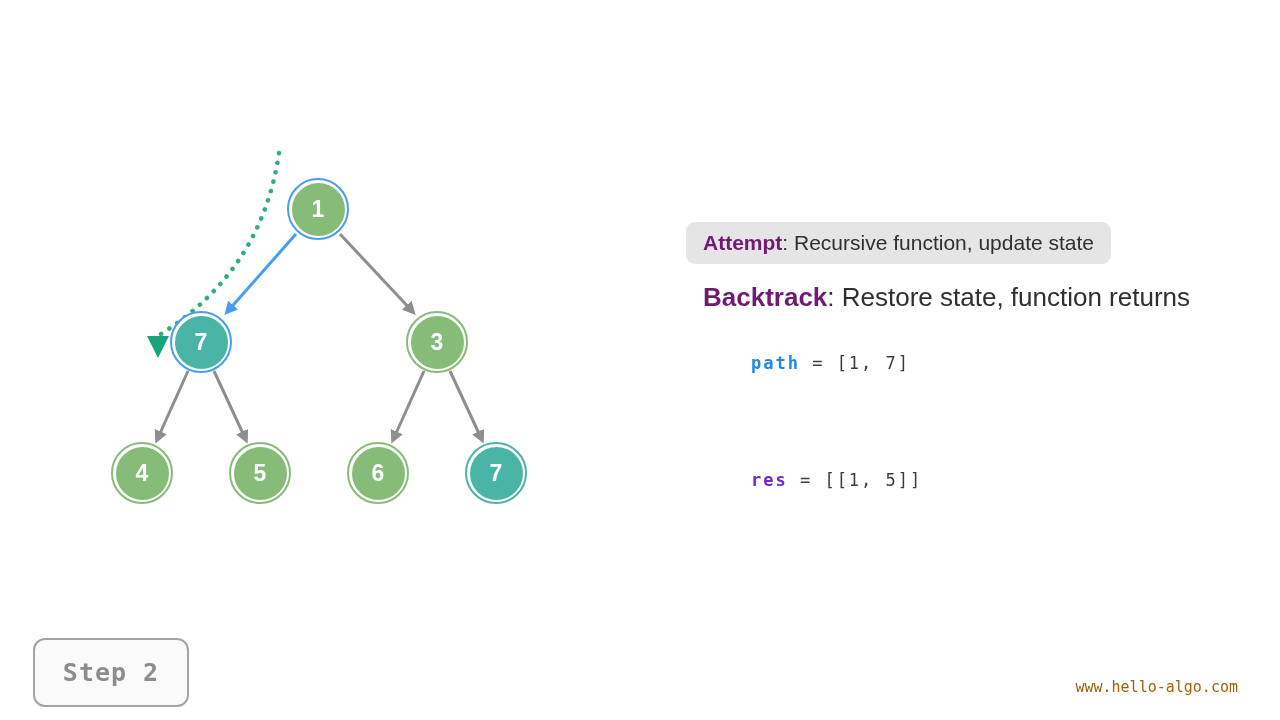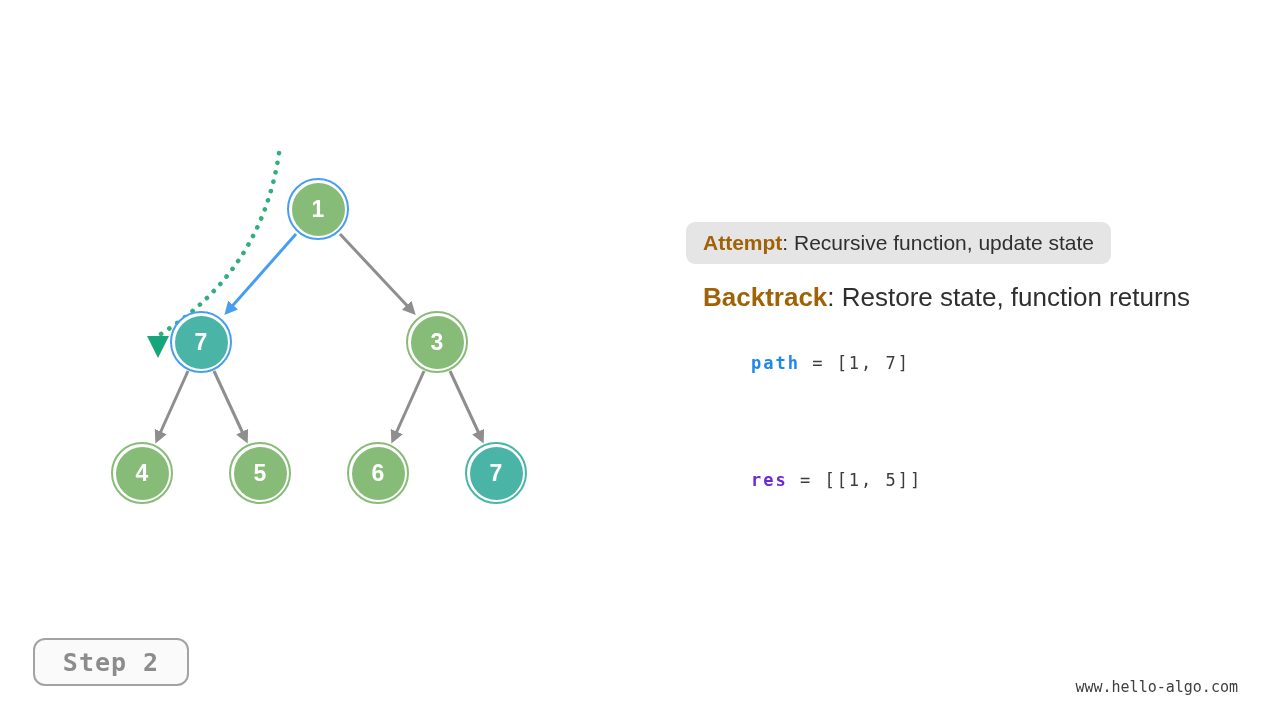--- a/index.html
+++ b/index.html
@@ -50,54 +50,54 @@
     font-size: 21px;
     color: #2F2F2F;
     white-space: nowrap;
   }
   .plain-line {
     position: absolute;
     font-size: 26px;
     color: #2F2F2F;
     white-space: nowrap;
   }
-  .bold-label { font-weight: bold; color: #a16207; text-align: center; }
+  .bold-label { font-weight: bold; color: #701a75; text-align: center; }
   .code-line {
     position: absolute;
     font-family: "DejaVu Sans Mono", monospace;
     font-size: 17px;
     letter-spacing: 2px;
     color: #3C3C3C;
     white-space: pre;
   }
   .code-name-blue { font-weight: bold; color: #2088E8; }
   .code-name-teal { font-weight: bold; color: #6d28d9; }
 
   
   .step-badge {
     position: absolute;
     left: 33px; top: 638px;
-    width: 156px; height: 48px;
+    width: 156px; height: 69px;
     box-sizing: border-box;
     border: 2px solid #A3A3A3;
     border-radius: 12px;
     background: #FAFAFA;
     display: flex; align-items: center; justify-content: center;
     font-family: "DejaVu Sans Mono", monospace;
     font-size: 25px;
     font-weight: bold;
     color: #8C8C8C;
     letter-spacing: 1px;
   }
   .watermark {
     position: absolute;
     right: 42px; top: 678px;
     font-family: "DejaVu Sans Mono", monospace;
     font-size: 15px;
-    color: #404040;
+    color: #a16207;
   }
 </style>
 </head>
 <body>
 
 <div class="stage">
 
   <svg class="tree-svg" viewBox="0 0 640 720" xmlns="http://www.w3.org/2000/svg">
     <defs>
       <marker id="arrow-gray" viewBox="0 0 10 10" refX="7" refY="5" markerWidth="4.4" markerHeight="4.4" orient="auto-start-reverse">

